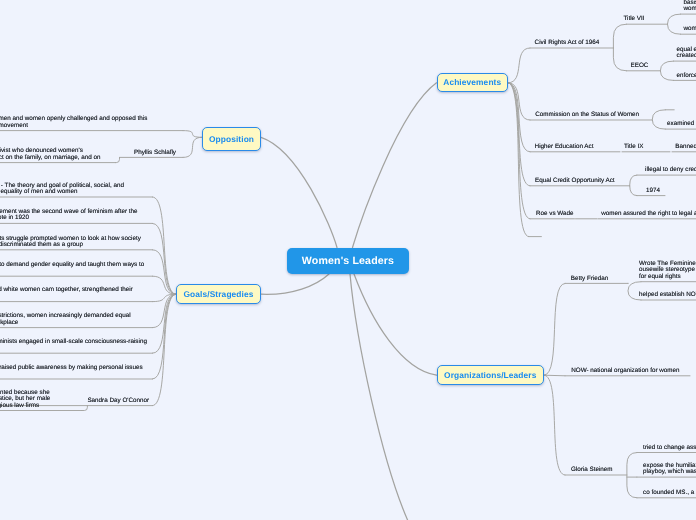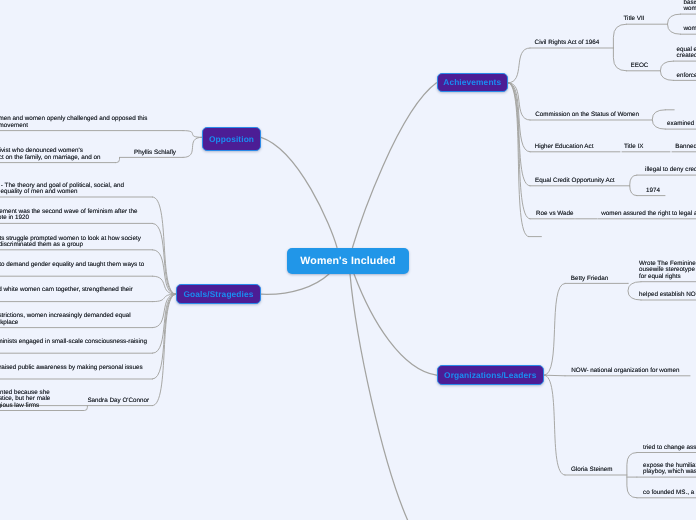--- a/index.html
+++ b/index.html
@@ -6,21 +6,21 @@
   body{width:696px;height:520px;overflow:hidden;background:#eff3fd;
        font-family:"Liberation Sans",sans-serif;
        -webkit-font-smoothing:antialiased;text-rendering:geometricPrecision;}
   #stage{position:relative;width:696px;height:520px;overflow:hidden;background:#eff3fd;}
   svg#links{position:absolute;left:0;top:0;width:696px;height:520px;}
   .nodebox{position:absolute;box-sizing:border-box;white-space:nowrap;
            display:flex;align-items:center;justify-content:center;}
   #root-node{background:#2196e8;color:#fff;font-weight:bold;font-size:10.6px;transform:translateZ(0);
         border-radius:5px;letter-spacing:.15px;
         box-shadow:0 1px 2.5px rgba(40,60,110,.33);}
-  .branch{background:#4c1d95;color:#1a8cf0;font-weight:bold;font-size:8.4px;transform:translateZ(0);
+  .branch{background:#fef9c3;color:#1a8cf0;font-weight:bold;font-size:8.4px;transform:translateZ(0);
           border:1.7px solid #2a8ae8;border-radius:5px;letter-spacing:.1px;
           box-shadow:0 1px 2.5px rgba(40,60,110,.30);}
   .leaf{position:absolute;color:#33383f;font-size:6.3px;line-height:6.3px;transform:translateZ(0);text-shadow:0 0 .35px #33383f;
         white-space:pre;letter-spacing:0px;}
 </style>
 </head>
 <body>
 
 <div id="stage">
 <svg id="links" viewBox="0 0 696 520">
@@ -101,21 +101,21 @@
 <path d="M 641.00 281.70 Q 628.00 281.70 628.00 290.80 L 628.00 290.90 Q 628.00 300.00 641.00 300.00" fill="none" stroke="#a3a3a0" stroke-width="0.95" stroke-linecap="round"></path>
 <path d="M 641.00 281.70 L 770.00 281.70" fill="none" stroke="#a3a3a0" stroke-width="0.95" stroke-linecap="round"></path>
 <path d="M 641.00 300.00 L 770.00 300.00" fill="none" stroke="#a3a3a0" stroke-width="0.95" stroke-linecap="round"></path>
 <path d="M 626.90 475.00 L 626.90 475.00" fill="none" stroke="#a3a3a0" stroke-width="0.95" stroke-linecap="round"></path>
 <path d="M 636.90 452.50 Q 626.90 452.50 626.90 464.50 L 626.90 485.80 Q 626.90 497.80 636.90 497.80" fill="none" stroke="#a3a3a0" stroke-width="0.95" stroke-linecap="round"></path>
 <path d="M 626.90 477.10 L 636.90 477.10" fill="none" stroke="#a3a3a0" stroke-width="0.95" stroke-linecap="round"></path>
 <path d="M 636.90 452.50 L 770.00 452.50" fill="none" stroke="#a3a3a0" stroke-width="0.95" stroke-linecap="round"></path>
 <path d="M 636.90 477.10 L 770.00 477.10" fill="none" stroke="#a3a3a0" stroke-width="0.95" stroke-linecap="round"></path>
 <path d="M 636.90 497.80 L 770.00 497.80" fill="none" stroke="#a3a3a0" stroke-width="0.95" stroke-linecap="round"></path>
 </svg>
-<div class="nodebox" id="root-node" style="left:287.0px;top:247.5px;width:122.0px;height:26.5px">Women's Included</div>
+<div class="nodebox" id="root-node" style="left:287.0px;top:247.5px;width:122.0px;height:26.5px">Women's Leaders</div>
 <div class="nodebox branch" style="left:202.0px;top:127.0px;width:59.0px;height:24px">Opposition</div>
 <div class="nodebox branch" style="left:436.5px;top:72.8px;width:71.5px;height:19.4px">Achievements</div>
 <div class="nodebox branch" style="left:436.5px;top:365.2px;width:107.5px;height:19.8px">Organizations/Leaders</div>
 <div class="nodebox branch" style="left:176.0px;top:284.3px;width:85.0px;height:19.8px">Goals/Stragedies</div>
 <div class="leaf" style="left:-1.5px;top:116.4px">men and women openly challenged and opposed this
 movement</div>
 <div class="leaf" style="left:134.0px;top:149.5px">Phyllis Schlafly</div>
 <div class="leaf" style="left:-46.0px;top:148.4px">conservative activist who denounced women's
 movement impact on the family, on marriage, and on</div>
 <div class="leaf" style="left:-28.2px;top:182.8px">Feminism - The theory and goal of political, social, and

